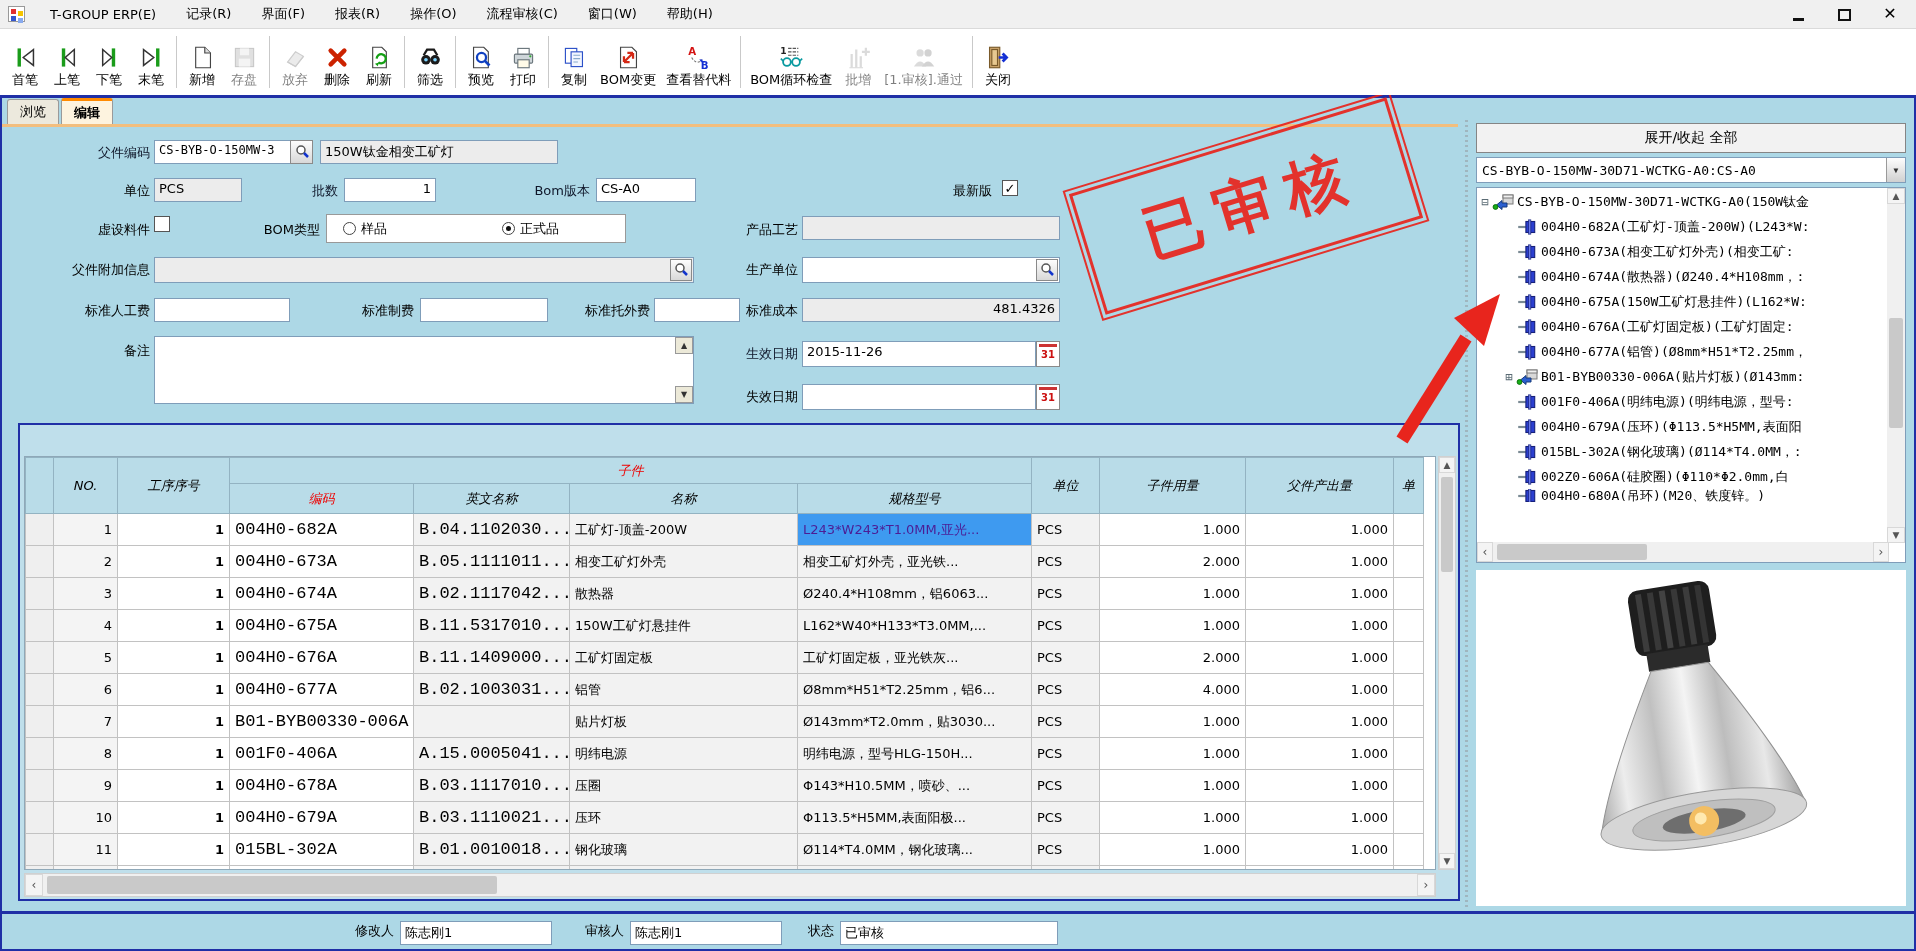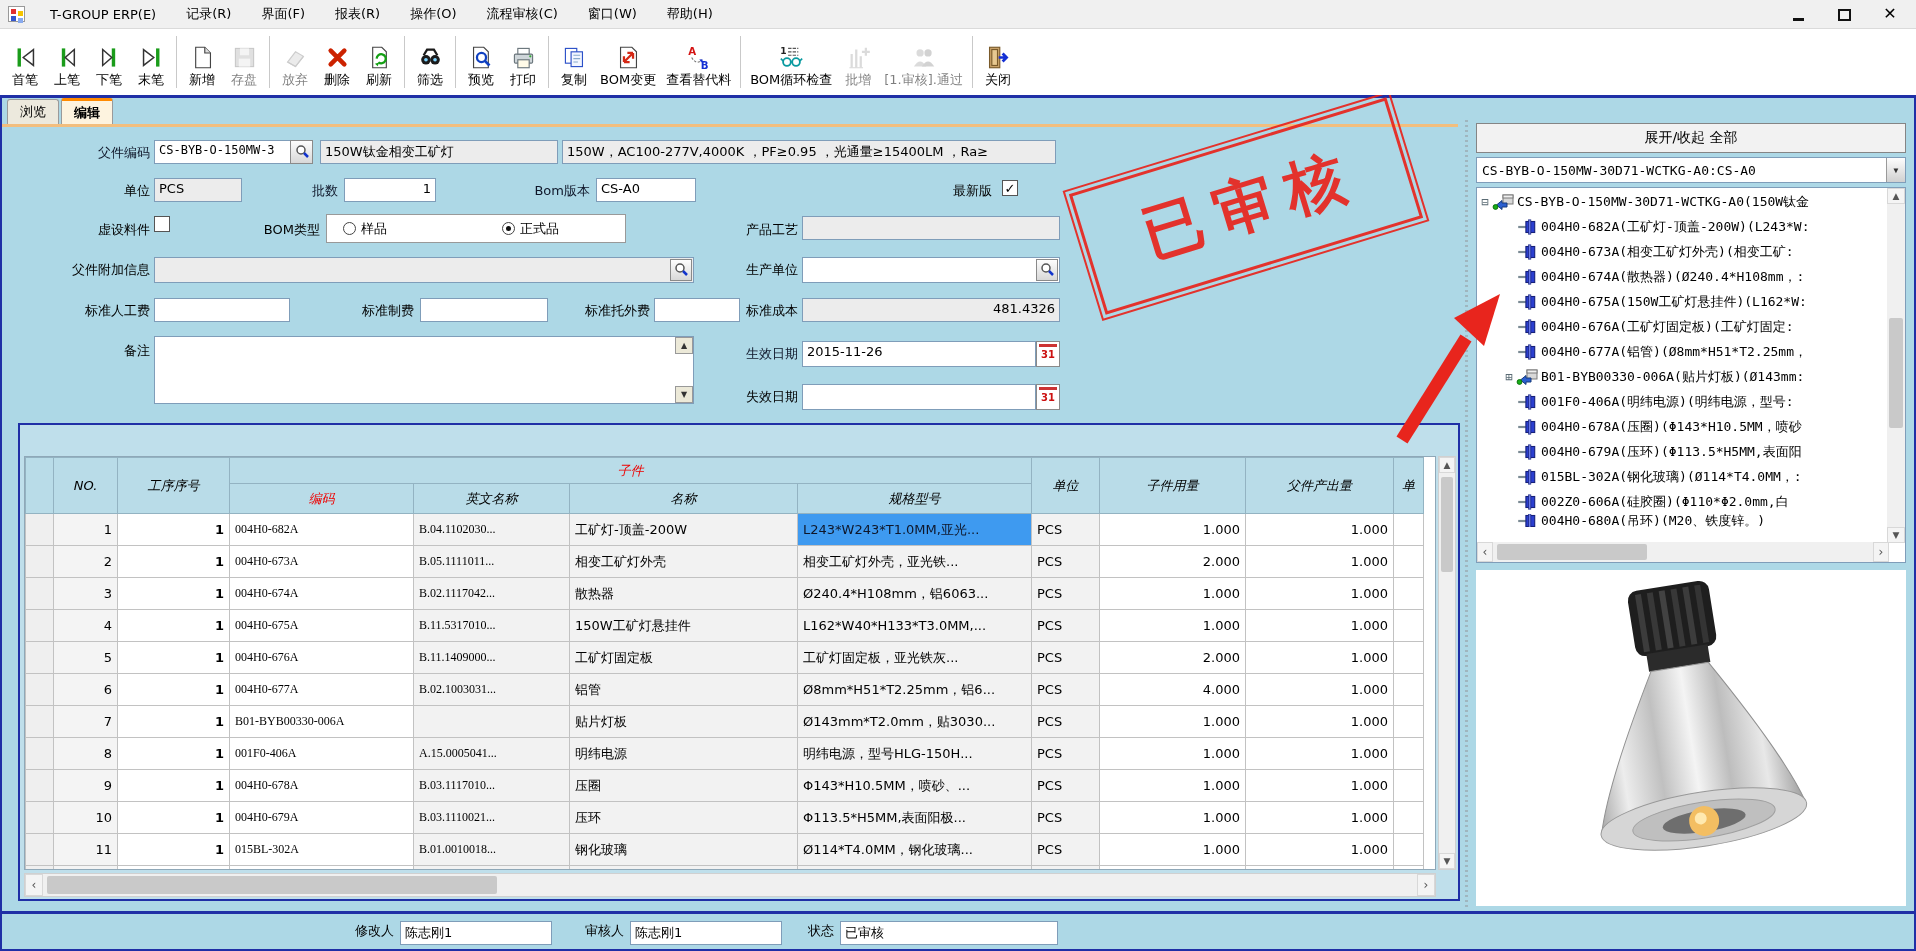--- a/index.html
+++ b/index.html
@@ -84,24 +84,24 @@
   .table-viewport { position:absolute; top:31px; left:4px; width:1412px; height:414px; overflow:hidden;
                     background:#fff; border:1px solid #8FA8B8; }
   table.bom { border-collapse:collapse; table-layout:fixed; width:1398px; }
   table.bom th, table.bom td { border:1px solid #C2C2C2; padding:2px 5px; overflow:hidden; white-space:nowrap; height:26px; }
   table.bom thead th { background:#B9DCE8; font-weight:normal; border-color:#93B3C2;font-style:italic; }
   table.bom thead .red { color:#EE0000; }
   table.bom tbody tr { height:32px; }
   td.c-sel { background:#EFEFEF; }
   td.c-no { text-align:right; background:#F4F4F4; }
   td.c-seq { text-align:right; font-weight:bold; }
-  td.c-code, td.c-en { font-family:Liberation Serif, serif; font-size:12px; }
+  td.c-code, td.c-en { font-family:Liberation Mono, monospace; font-size:17px; }
   td.c-en, td.c-nm, td.c-spec, td.c-unit { background:#F2F2F2; }
   td.c-qty, td.c-pqty { text-align:right; }
-  td.c-spec.selected { background:#3E9AF0; color:#0f172a;margin-top:40px; }
+  td.c-spec.selected { background:#3E9AF0; color:#4c1d95;margin-top:40px; }
 
   
   .vscroll { position:absolute; width:18px; background:#F0F0F0; border:1px solid #D0D0D0; }
   .hscroll { position:absolute; height:24px; background:#F0F0F0; border:1px solid #D0D0D0; }
   .sb-arrow { position:absolute; background:#F4F4F4; color:#555; display:flex; align-items:center; justify-content:center;
               font-size:9px; border:1px solid #D8D8D8; }
   .sb-thumb { position:absolute; background:#C9C9C9; border-radius:2px; }
 
   
   .footer { position:absolute; left:0; bottom:0; width:100%; height:38px; border-top:3px solid #1F2FA6;
@@ -386,21 +386,20 @@
 
     <div class="flabel req" style="left:20px;top:46px;width:128px;">父件编码</div>
     <div class="fld" style="left:152px;top:42px;width:156px;font-family:'DejaVu Sans Mono',monospace;font-size:12px;">CS-BYB-O-150MW-3</div>
     <div class="mini-btn" style="left:288px;top:42px;width:23px;height:24px;">
       <svg class="mag-svg" viewBox="0 0 16 16">
           <circle cx="7" cy="6" r="4" fill="#fff" stroke="#555" stroke-width="1.5"></circle>
           <line x1="10" y1="9" x2="14" y2="13" stroke="#1133CC" stroke-width="2.5"></line>
         </svg>
     </div>
     <div class="fld ro" style="left:318px;top:42px;width:238px;">150W钛金相变工矿灯</div>
-    <div class="fld ro" style="left:560px;top:42px;width:494px;">150W，AC100-277V,4000K ，PF≥0.95 ，光通量≥15400LM ，Ra≥</div>
 
     <div class="flabel" style="left:20px;top:84px;width:128px;">单位</div>
     <div class="fld ro" style="left:152px;top:80px;width:88px;">PCS</div>
     <div class="flabel req" style="left:258px;top:84px;width:78px;">批数</div>
     <div class="fld num" style="left:342px;top:80px;width:92px;">1</div>
     <div class="flabel req" style="left:508px;top:84px;width:80px;">Bom版本</div>
     <div class="fld" style="left:594px;top:80px;width:100px;">CS-A0</div>
     <div class="flabel" style="left:920px;top:84px;width:70px;">最新版</div>
     <div class="chk" style="left:1000px;top:82px;">
         <span>✓</span>
@@ -798,29 +797,20 @@
           <div class="tree-item lvl1">
             <span class="expander"></span>
             <span class="ticon"><svg viewBox="0 0 20 14">
                 <path d="M2 7 h7" stroke="#7A8A94" stroke-width="2"></path>
                 <rect x="9" y="2" width="8" height="10" fill="#2B3FD0" stroke="#16207A"></rect>
                 <rect x="11.5" y="0.5" width="2" height="13" fill="#6D7CE6" stroke="#16207A" stroke-width="0.6"></rect>
               </svg></span>
             <span class="tlabel">001F0-406A(明纬电源)(明纬电源，型号:</span>
           </div>
 
-          <div class="tree-item lvl1">
-            <span class="expander"></span>
-            <span class="ticon"><svg viewBox="0 0 20 14">
-                <path d="M2 7 h7" stroke="#7A8A94" stroke-width="2"></path>
-                <rect x="9" y="2" width="8" height="10" fill="#2B3FD0" stroke="#16207A"></rect>
-                <rect x="11.5" y="0.5" width="2" height="13" fill="#6D7CE6" stroke="#16207A" stroke-width="0.6"></rect>
-              </svg></span>
-            <span class="tlabel">004H0-678A(压圈)(Φ143*H10.5MM，喷砂</span>
-          </div>
 
           <div class="tree-item lvl1">
             <span class="expander"></span>
             <span class="ticon"><svg viewBox="0 0 20 14">
                 <path d="M2 7 h7" stroke="#7A8A94" stroke-width="2"></path>
                 <rect x="9" y="2" width="8" height="10" fill="#2B3FD0" stroke="#16207A"></rect>
                 <rect x="11.5" y="0.5" width="2" height="13" fill="#6D7CE6" stroke="#16207A" stroke-width="0.6"></rect>
               </svg></span>
             <span class="tlabel">004H0-679A(压环)(Φ113.5*H5MM,表面阳</span>
           </div>

